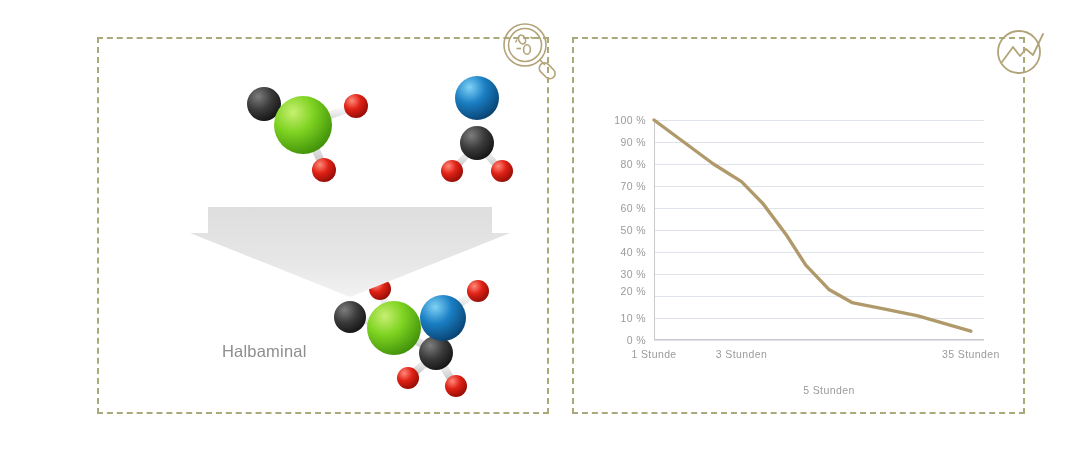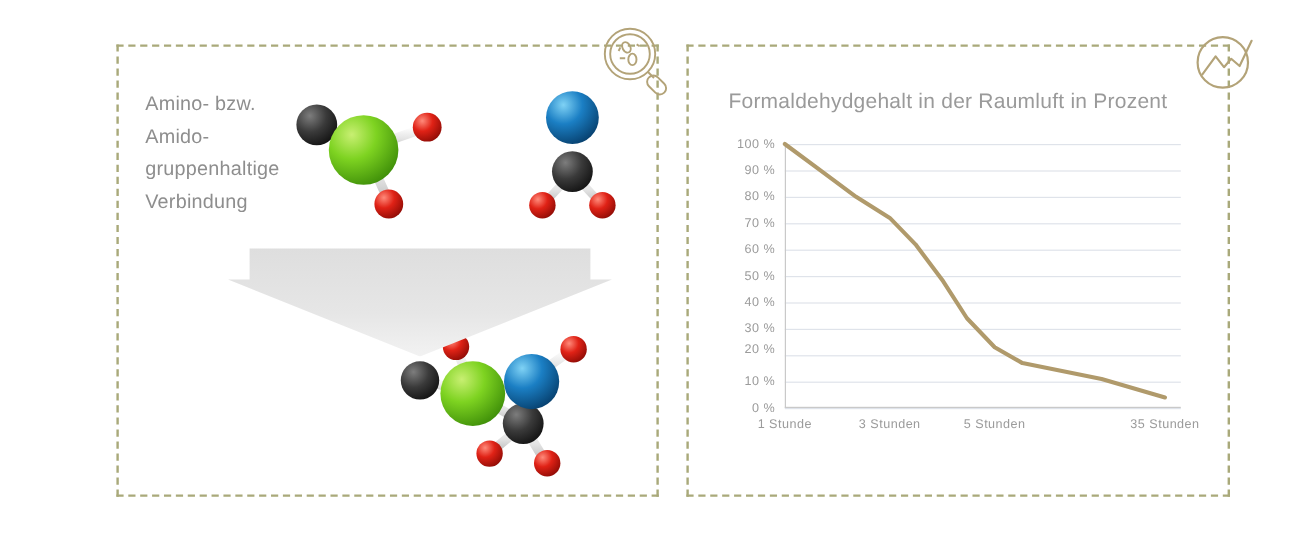--- a/index.html
+++ b/index.html
@@ -100,26 +100,23 @@
       <ellipse cx="22" cy="19.5" rx="3.2" ry="4.6" transform="rotate(-28 22 19.5)"></ellipse>
       <ellipse cx="27" cy="29.5" rx="3.4" ry="4.8"></ellipse>
       <line x1="16.5" y1="28.5" x2="21" y2="28.5"></line>
       <line x1="17" y1="19.5" x2="15.5" y2="22.5"></line>
       <line x1="30.5" y1="17" x2="33" y2="18.5"></line>
       <line x1="39.8" y1="39.8" x2="45" y2="45"></line>
       <rect x="42" y="42" width="10.5" height="18" rx="5.2" transform="rotate(-45 47 51)"></rect>
     </svg>
   </div>
 
-  <div class="lbl" id="label-amino">Amino- bzw.
-Amido-
-gruppenhaltige
-Verbindung</div>
-
-
+
+
+  <div class="lbl" id="label-halbaminal">Halbaminal</div>
 
   <div class="mol" id="molecule-amino">
     <svg viewBox="0 0 160 110">
       <defs>
         <radialGradient id="gGreen" cx="33%" cy="28%" r="78%">
           <stop offset="0%" stop-color="#c8ef72"></stop>
             <stop offset="45%" stop-color="#7ed321"></stop>
           <stop offset="100%" stop-color="#3f8f09"></stop>
         </radialGradient>
         <radialGradient id="gBlack" cx="33%" cy="28%" r="80%">
@@ -208,21 +205,20 @@
 
   <div class="panel" id="panel-right" style="border-color: rgb(169, 169, 122);"></div>
 
   <div class="badge" id="badge-right">
     <svg viewBox="0 0 62 62" fill="none" stroke="#b3a378" stroke-width="1.8" stroke-linecap="round" stroke-linejoin="round">
       <circle cx="28" cy="32" r="21"></circle>
       <polyline points="11,42 22,27 29,36 35,29 42,35 52,14"></polyline>
     </svg>
   </div>
 
-  <div id="chart-title">Formaldehydgehalt in der Raumluft in Prozent</div>
 
   <div id="chart-area">
     <div class="ylabels">
         <div class="ytick" style="top: 0px;">100 %</div>
         <div class="ytick" style="top: 22px;">90 %</div>
         <div class="ytick" style="top: 44px;">80 %</div>
         <div class="ytick" style="top: 66px;">70 %</div>
         <div class="ytick" style="top: 88px;">60 %</div>
         <div class="ytick" style="top: 110px;">50 %</div>
         <div class="ytick" style="top: 132px;">40 %</div>
@@ -245,18 +241,18 @@
         <div class="gridline" style="top: 0px; background: rgb(223, 227, 234);"></div>
       <div class="axis-y"></div>
       <div class="axis-x"></div>
       <svg preserveAspectRatio="none">
         <polyline id="series-path" fill="none" stroke-width="3.4" stroke-linejoin="round" stroke-linecap="round" points="0.0,0.0 29.7,22.0 59.4,44.0 87.5,61.6 108.9,83.6 132.0,114.4 151.8,145.2 174.9,169.4 198.0,182.6 231.0,189.2 264.0,195.8 316.8,211.2" stroke="#b09a6b"></polyline>
       </svg>
     </div>
     <div class="xlabels">
         <div class="xtick" style="left: 0px;">1 Stunde</div>
         <div class="xtick" style="left: 87.45px; text-align: center;">3 Stunden</div>
-        <div class="xtick" style="left: 174.9px;">5 Stunden</div>
+        <div class="xtick" style="left: 174.9px; margin-top: 36px;">5 Stunden</div>
         <div class="xtick" style="left: 316.8px;">35 Stunden</div>
       </div>
   </div>
 
 </div>
 
 </body></html>

